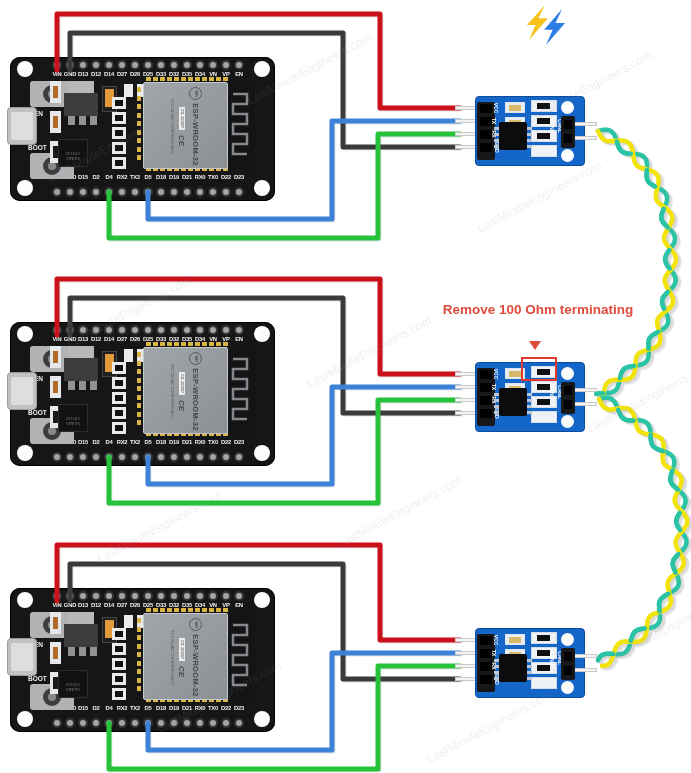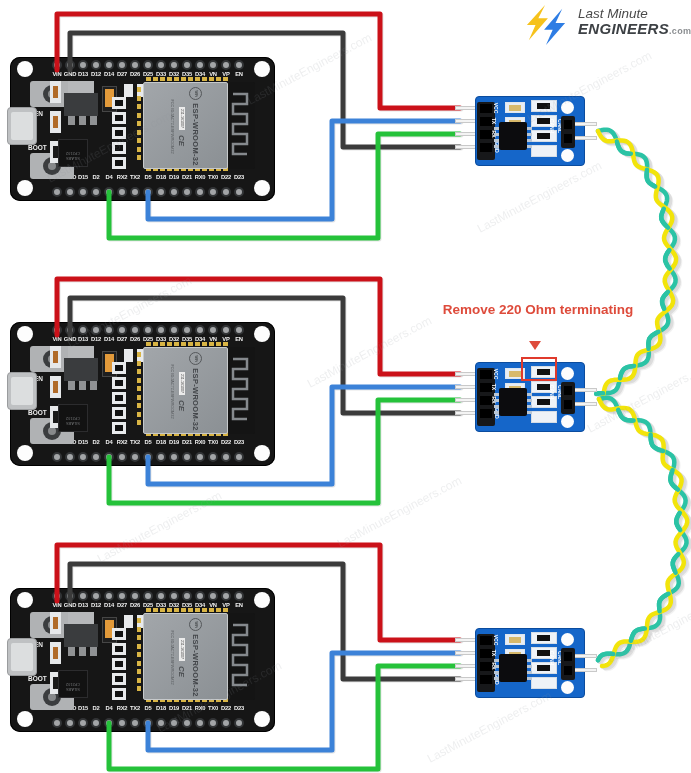--- a/index.html
+++ b/index.html
@@ -696,23 +696,19 @@
       <div class="wm" style="position: absolute; left: 420px; top: 720px;">LastMinuteEngineers.com</div>
       <div class="wm" style="position: absolute; left: 600px; top: 620px;">LastMinuteEngineers.com</div>
       <div class="wm" style="position: absolute; left: 520px; top: 80px;">LastMinuteEngineers.com</div>
     </div>
 
   <div class="logo">
     <svg viewBox="0 0 50 44">
       <polygon id="bolt-yellow" points="24,1 5,22 14,22 7,38 27,15 17,15" fill="#f6c21c"></polygon>
       <polygon id="bolt-blue" points="42,5 23,27 32,27 25,43 45,20 35,20" fill="#2e7de4"></polygon>
     </svg>
-    <div class="logo-text">
-      <div class="logo-top">Last Minute</div>
-      <div class="logo-main"><span>ENGINEERS</span><span class="logo-suffix">.com</span></div>
-    </div>
   </div>
 
   <div class="annot" style="color: rgb(222, 75, 59);">
-    <div>Remove 220 Ohm terminating</div>
+    <div>Remove 100 Ohm terminating</div>
   </div>
   <div class="annot-arrow" style="border-top-color: rgb(222, 75, 59);"></div>
 </div>
 
 </body></html>

